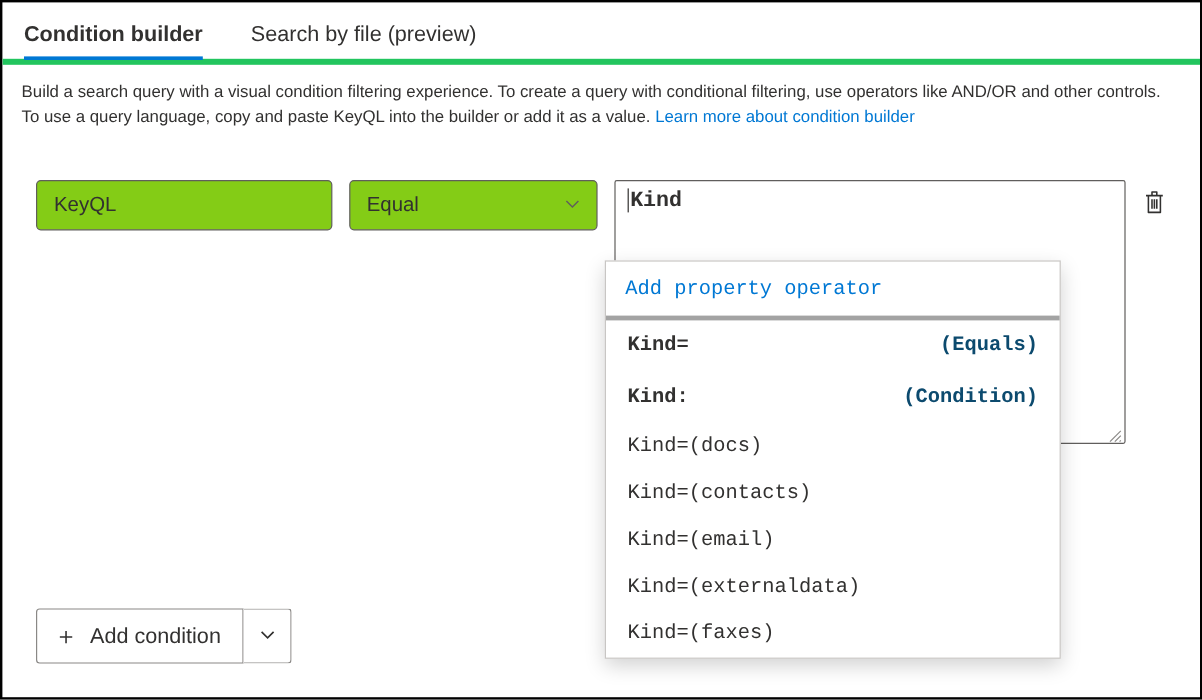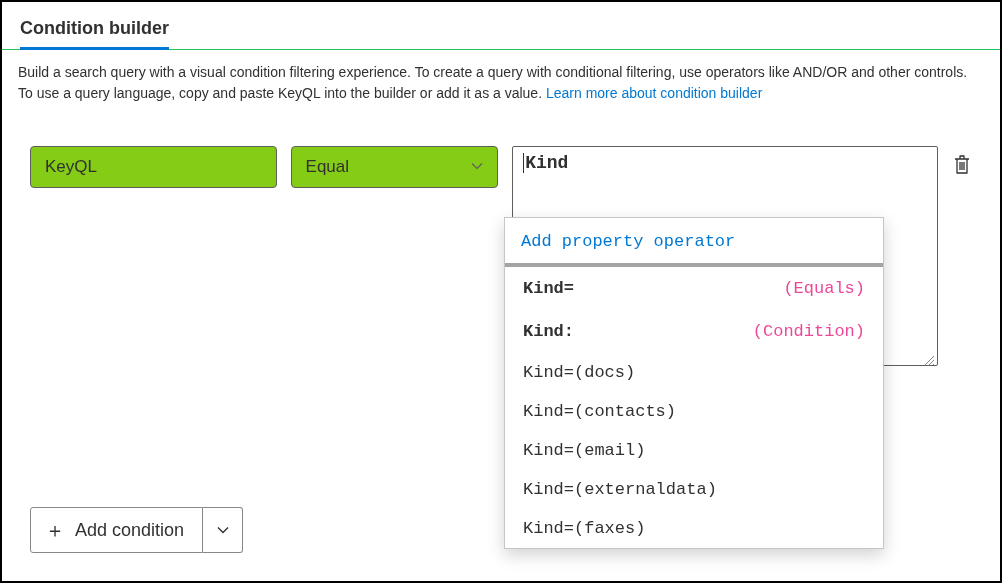--- a/index.html
+++ b/index.html
@@ -16,21 +16,21 @@
       width: 1002px;
       height: 583px;
       border: 2px solid #000;
       overflow: hidden;
       position: relative;
     }
     .tabs {
       display: flex;
       gap: 40px;
       padding: 10px 18px 0 18px;
-      border-bottom: 1px solid #22c55e;
+      border-bottom: 5px solid #22c55e;
     }
     .tab {
       padding: 6px 0 10px 0;
       cursor: pointer;
       font-size: 18px;
       color: #323130;
       position: relative;
     }
     .tab.active {
       font-weight: 600;
@@ -143,22 +143,22 @@
       justify-content: space-between;
       align-items: center;
       padding: 12px 18px;
       cursor: pointer;
     }
     .op-key {
       font-weight: 600;
       color: #323130;
     }
     .op-label {
-      color: #ec4899;
-      font-weight: normal;
+      color: #0c4a6e;
+      font-weight: bold;
     }
     .value-item {
       padding: 10px 18px;
       cursor: pointer;
       color: #323130;
       font-weight: normal;
     }
     .bottom-bar {
       position: absolute;
       left: 28px;
@@ -192,20 +192,21 @@
     .plus-icon {
       font-size: 20px;
       font-weight: normal;
     }
   </style>
 </head>
 <body>
 
 <div class="tabs">
   <div class="tab active">Condition builder</div>
+  <div class="tab">Search by file (preview)</div>
 </div>
 
 <div class="description">
   <span>Build a search query with a visual condition filtering experience. To create a query with conditional filtering, use operators like AND/OR and other controls. To use a query language, copy and paste KeyQL into the builder or add it as a value. </span><a>Learn more about condition builder</a>
 </div>
 
 <div class="condition-row">
   <div class="field-input">
     <span>KeyQL</span>
   </div>

